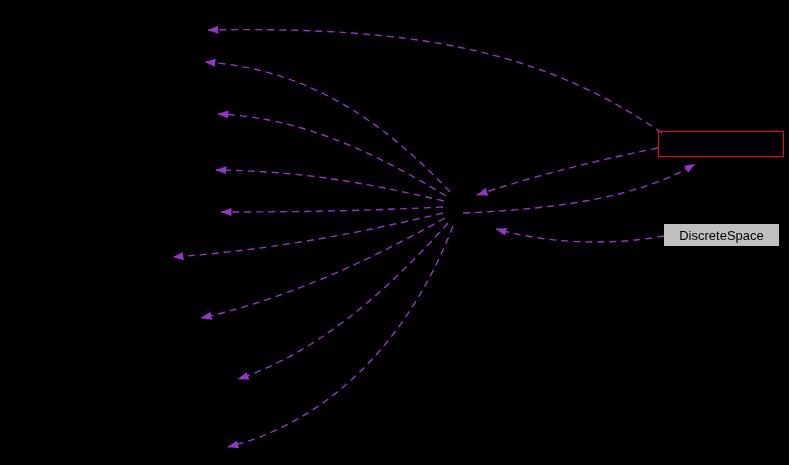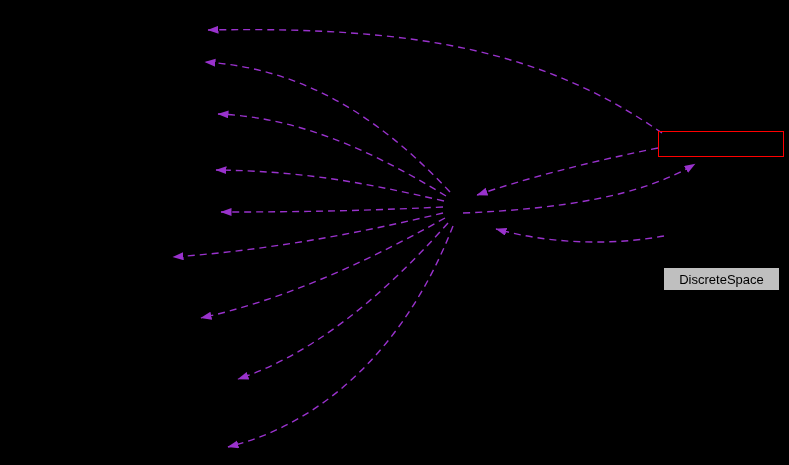--- a/index.html
+++ b/index.html
@@ -52,21 +52,20 @@
     background: transparent;
   }
   .node-discrete {
     left: 664px;
     top: 224px;
     width: 115px;
     height: 22px;
     background: var(--node-fill, #BFBFBF);
     border: 1px solid var(--node-fill, #BFBFBF);
     color: var(--node-text, #000000);
-    margin-top: 44px;
   }
 </style>
 </head>
 <body>
 
 <svg class="graph" viewBox="0 0 789 465" xmlns="http://www.w3.org/2000/svg">
   <defs>
     <marker id="arrow" markerUnits="userSpaceOnUse" markerWidth="12" markerHeight="9" refX="10.5" refY="4" orient="auto">
       <path d="M0,0 L11,4 L0,8 z"></path>
     </marker>

